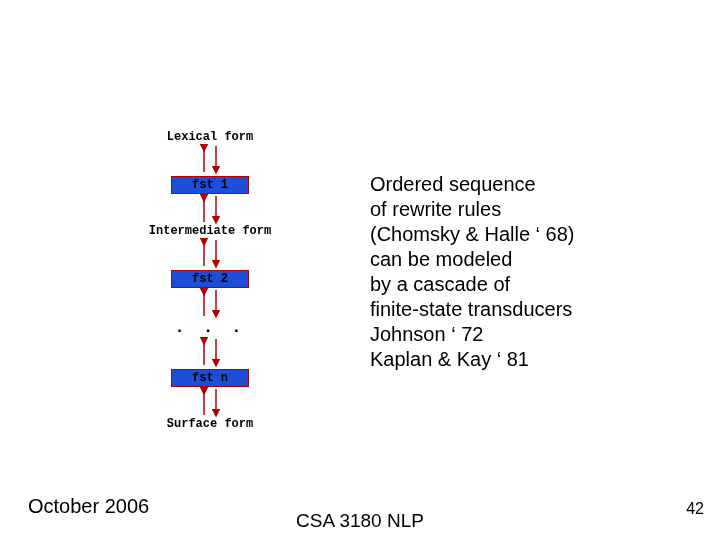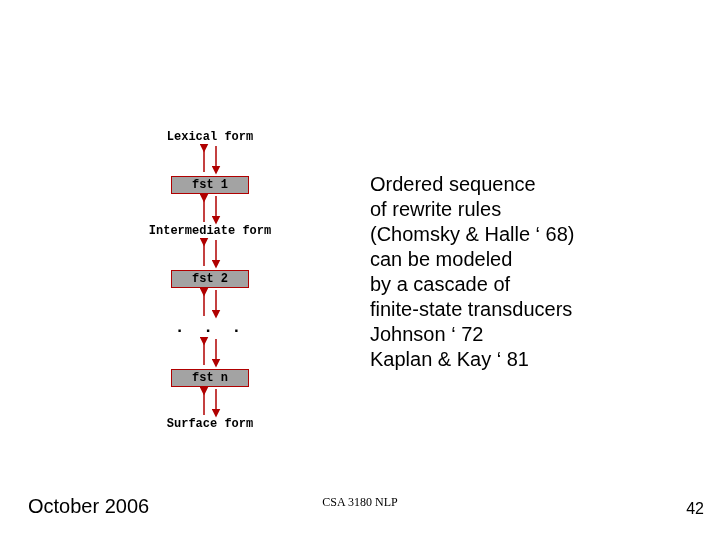--- a/index.html
+++ b/index.html
@@ -38,21 +38,21 @@
     font-weight: bold;
     font-size: 12px;
   }
   .node {
     text-align: center;
     margin: 0;
   }
   .boxed {
     display: inline-block;
     border: 1.5px solid #b00000;
-    background: #a3a3a3;
+    background: #1d4ed8;
     padding: 1px 20px;
   }
   .arrow-pair {
     position: relative;
     height: 30px;
     width: 100%;
   }
   .arrow-pair svg {
     position: absolute;
     left: 50%;
@@ -76,24 +76,23 @@
   .footer-left {
     position: absolute;
     left: 28px;
     bottom: 22px;
     font-size: 20px;
   }
   .footer-center {
     position: absolute;
     left: 0;
     width: 100%;
-    bottom: 30px;
+    bottom: 8px;
     text-align: center;
-    font-size: 12px;
-    font-family: Liberation Serif, serif;
+    font-size: 19px;
   }
   .footer-right {
     position: absolute;
     right: 16px;
     bottom: 22px;
     font-size: 16px;
   }
 </style>
 </head>
 <body>

